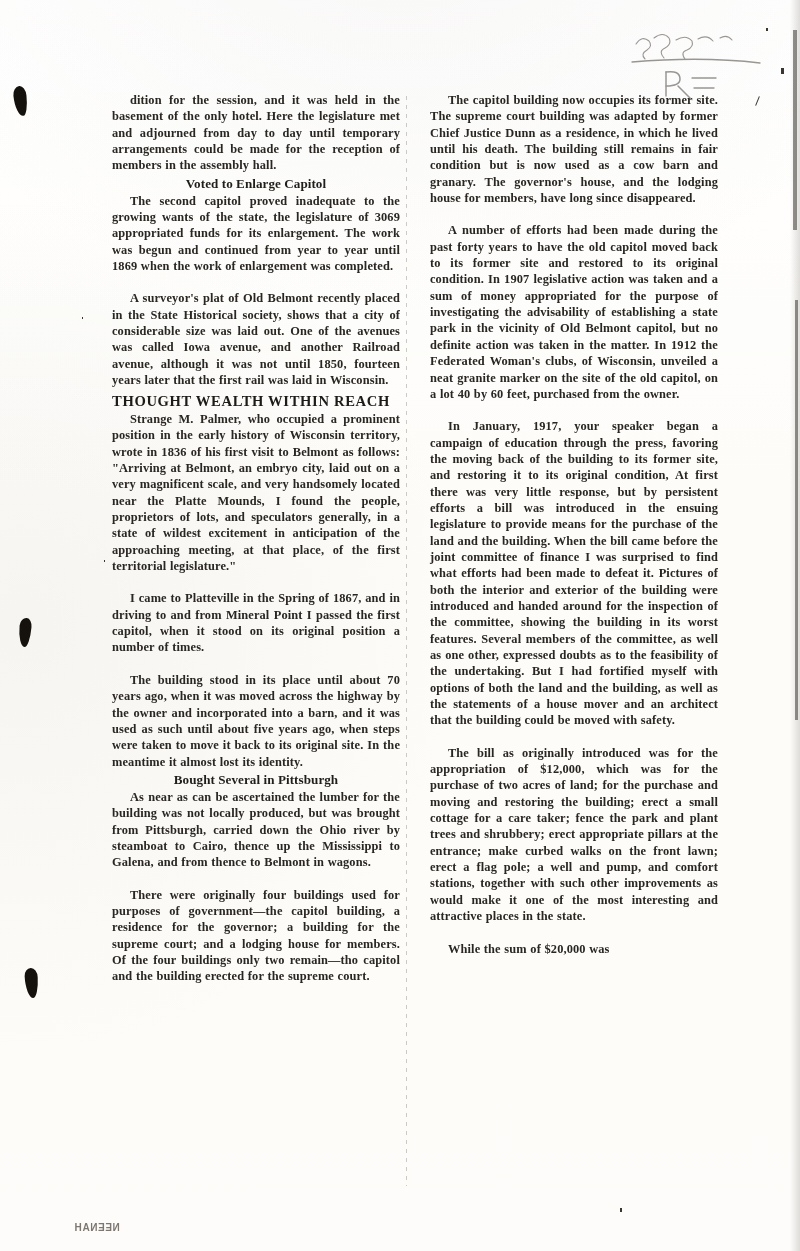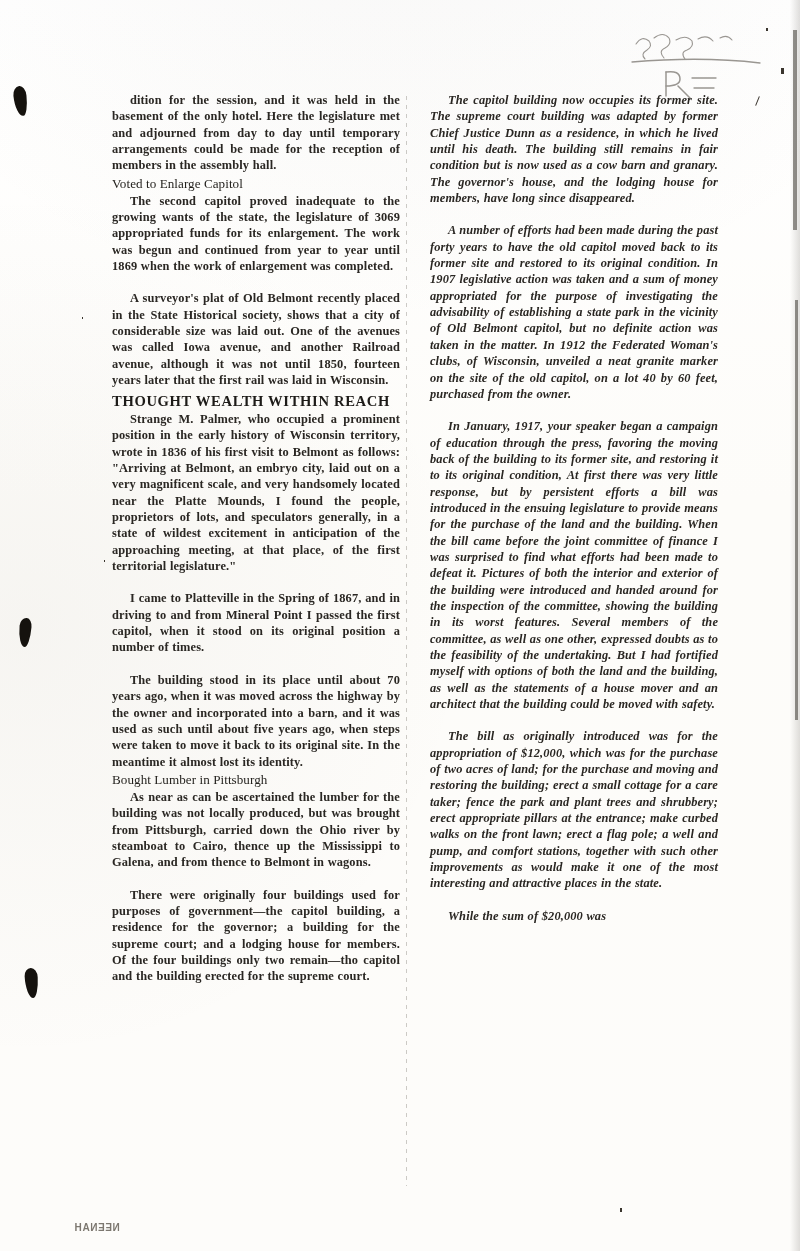--- a/index.html
+++ b/index.html
@@ -36,21 +36,21 @@
     top: 92px;
     width: 606px;
     display: flex;
     gap: 0;
   }
   .col {
     width: 288px;
     position: relative;
   }
   .col.left  { padding-right: 13px; }
-  .col.right { padding-left: 17px; font-style: italic; }
+  .col.right { padding-left: 17px; }
 
   .divider {
     position: absolute;
     left: 406px;
     top: 96px;
     width: 1px;
     height: 1090px;
     background: repeating-linear-gradient(
       180deg,
       rgba(90,85,75,0.30) 0px,
@@ -72,21 +72,22 @@
     word-spacing: 0.03em;
     font-weight: 600;
     -webkit-font-smoothing: none;
   }
   p.para + p.para { margin-top: 16px; }
 
   h3.subhead {
     margin: 1px 0 0 0;
     font-size: 13.1px;
     line-height: 18px;
-    font-weight: 400;
+    text-align: center;
+    font-weight: 700;
     color: #201e1a;
     letter-spacing: 0.005em;
   }
   h2.headline {
     margin: 3px 0 1px 0;
     font-size: 14.6px;
     line-height: 18.5px;
     text-align: left;
     font-weight: 700;
     color: #1d1b18;
@@ -205,21 +206,21 @@
   <div class="columns">
     <div class="col left" id="left-col">
         <p class="para">dition for the session, and it was held in the basement of the only hotel. Here the legislature met and adjourned from day to day until temporary arrangements could be made for the reception of members in the assembly hall.</p>
         <h3 class="subhead">Voted to Enlarge Capitol</h3>
         <p class="para">The second capitol proved inadequate to the growing wants of the state, the legislature of 3069 appropriated funds for its enlargement. The work was begun and continued from year to year until 1869 when the work of enlargement was completed.</p>
         <p class="para">A surveyor's plat of Old Belmont recently placed in the State Historical society, shows that a city of considerable size was laid out. One of the avenues was called Iowa avenue, and another Railroad avenue, although it was not until 1850, fourteen years later that the first rail was laid in Wisconsin.</p>
         <h2 class="headline">THOUGHT WEALTH WITHIN REACH</h2>
         <p class="para">Strange M. Palmer, who occupied a prominent position in the early history of Wisconsin territory, wrote in 1836 of his first visit to Belmont as follows: "Arriving at Belmont, an embryo city, laid out on a very magnificent scale, and very handsomely located near the Platte Mounds, I found the people, proprietors of lots, and speculators generally, in a state of wildest excitement in anticipation of the approaching meeting, at that place, of the first territorial legislature."</p>
         <p class="para">I came to Platteville in the Spring of 1867, and in driving to and from Mineral Point I passed the first capitol, when it stood on its original position a number of times.</p>
         <p class="para">The building stood in its place until about 70 years ago, when it was moved across the highway by the owner and incorporated into a barn, and it was used as such until about five years ago, when steps were taken to move it back to its original site. In the meantime it almost lost its identity.</p>
-        <h3 class="subhead">Bought Lumber in Pittsburgh</h3>
+        <h3 class="subhead">Bought Several in Pittsburgh</h3>
         <p class="para">As near as can be ascertained the lumber for the building was not locally produced, but was brought from Pittsburgh, carried down the Ohio river by steamboat to Cairo, thence up the Mississippi to Galena, and from thence to Belmont in wagons.</p>
         <p class="para">There were originally four buildings used for purposes of government—the capitol building, a residence for the governor; a building for the supreme court; and a lodging house for members. Of the four buildings only two remain—tho capitol and the building erected for the supreme court.</p>
       </div>
     <div class="col right" id="right-col">
         <p class="para">The capitol building now occupies its former site. The supreme court building was adapted by former Chief Justice Dunn as a residence, in which he lived until his death. The building still remains in fair condition but is now used as a cow barn and granary. The governor's house, and the lodging house for members, have long since disappeared.</p>
         <p class="para">A number of efforts had been made during the past forty years to have the old capitol moved back to its former site and restored to its original condition. In 1907 legislative action was taken and a sum of money appropriated for the purpose of investigating the advisability of establishing a state park in the vicinity of Old Belmont capitol, but no definite action was taken in the matter. In 1912 the Federated Woman's clubs, of Wisconsin, unveiled a neat granite marker on the site of the old capitol, on a lot 40 by 60 feet, purchased from the owner.</p>
         <p class="para">In January, 1917, your speaker began a campaign of education through the press, favoring the moving back of the building to its former site, and restoring it to its original condition, At first there was very little response, but by persistent efforts a bill was introduced in the ensuing legislature to provide means for the purchase of the land and the building. When the bill came before the joint committee of finance I was surprised to find what efforts had been made to defeat it. Pictures of both the interior and exterior of the building were introduced and handed around for the inspection of the committee, showing the building in its worst features. Several members of the committee, as well as one other, expressed doubts as to the feasibility of the undertaking. But I had fortified myself with options of both the land and the building, as well as the statements of a house mover and an architect that the building could be moved with safety.</p>
         <p class="para">The bill as originally introduced was for the appropriation of $12,000, which was for the purchase of two acres of land; for the purchase and moving and restoring the building; erect a small cottage for a care taker; fence the park and plant trees and shrubbery; erect appropriate pillars at the entrance; make curbed walks on the front lawn; erect a flag pole; a well and pump, and comfort stations, together with such other improvements as would make it one of the most interesting and attractive places in the state.</p>
         <p class="para">While the sum of $20,000 was</p>
       </div>

